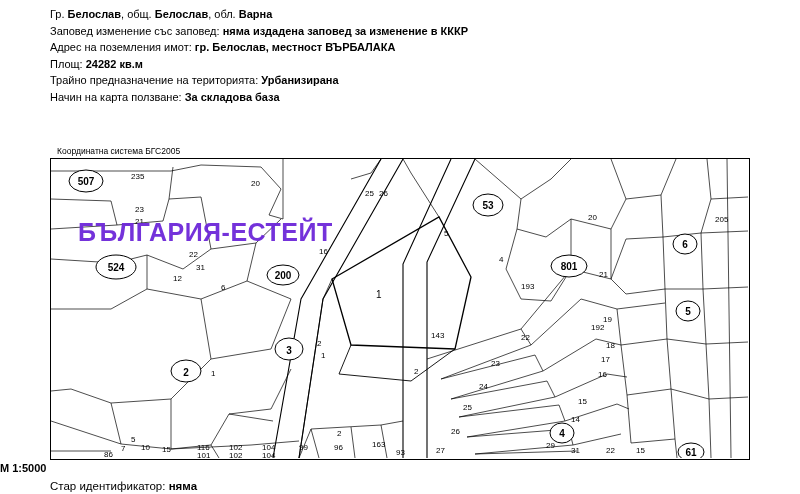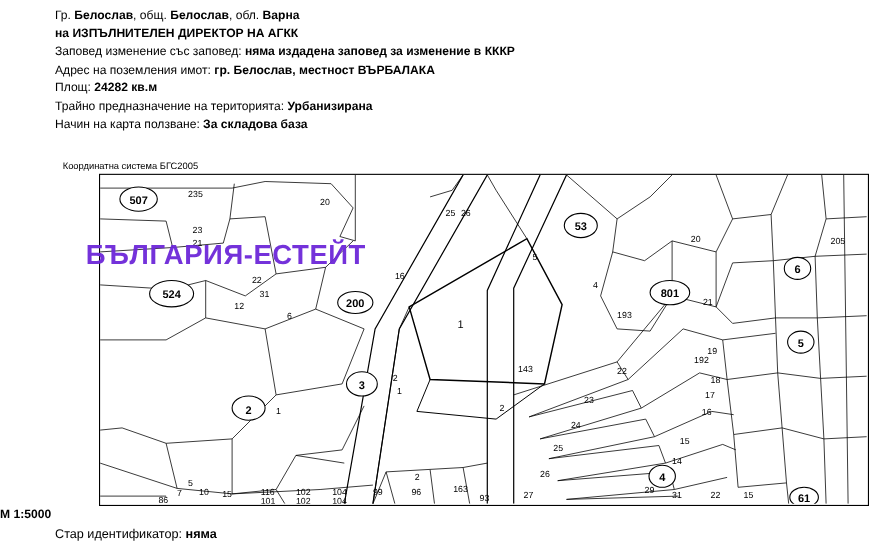--- a/index.html
+++ b/index.html
@@ -44,21 +44,20 @@
   .map-frame {
     position: absolute;
     left: 50px;
     top: 158px;
     width: 700px;
     height: 302px;
     border: 1.4px solid #000;
     box-sizing: border-box;
     overflow: hidden;
     background: #ffffff;
-    margin-left: 40px;
   }
   .map-frame svg {
     display: block;
   }
   .scale {
     position: absolute;
     left: 0;
     top: 462px;
     width: 800px;
     text-align: left;
@@ -101,23 +100,20 @@
   }
 </style>
 </head>
 <body>
 
 <div class="page">
 
   <div class="header">
     <div class="line">
       <span>Гр. </span><span class="b">Белослав</span><span>, общ. </span><span class="b">Белослав</span><span>, обл. </span><span class="b">Варна</span>
-    </div>
-    <div class="line b">
-      на ИЗПЪЛНИТЕЛЕН ДИРЕКТОР НА АГКК
     </div>
     <div class="line">
       <span>Заповед изменение със заповед: </span><span class="b">няма издадена заповед за изменение в КККР</span>
     </div>
     <div class="line">
       <span>Адрес на поземления имот: </span><span class="b">гр. Белослав, местност ВЪРБАЛАКА</span>
     </div>
     <div class="line">
       <span>Площ: </span><span class="b">24282 кв.м</span>
     </div>

